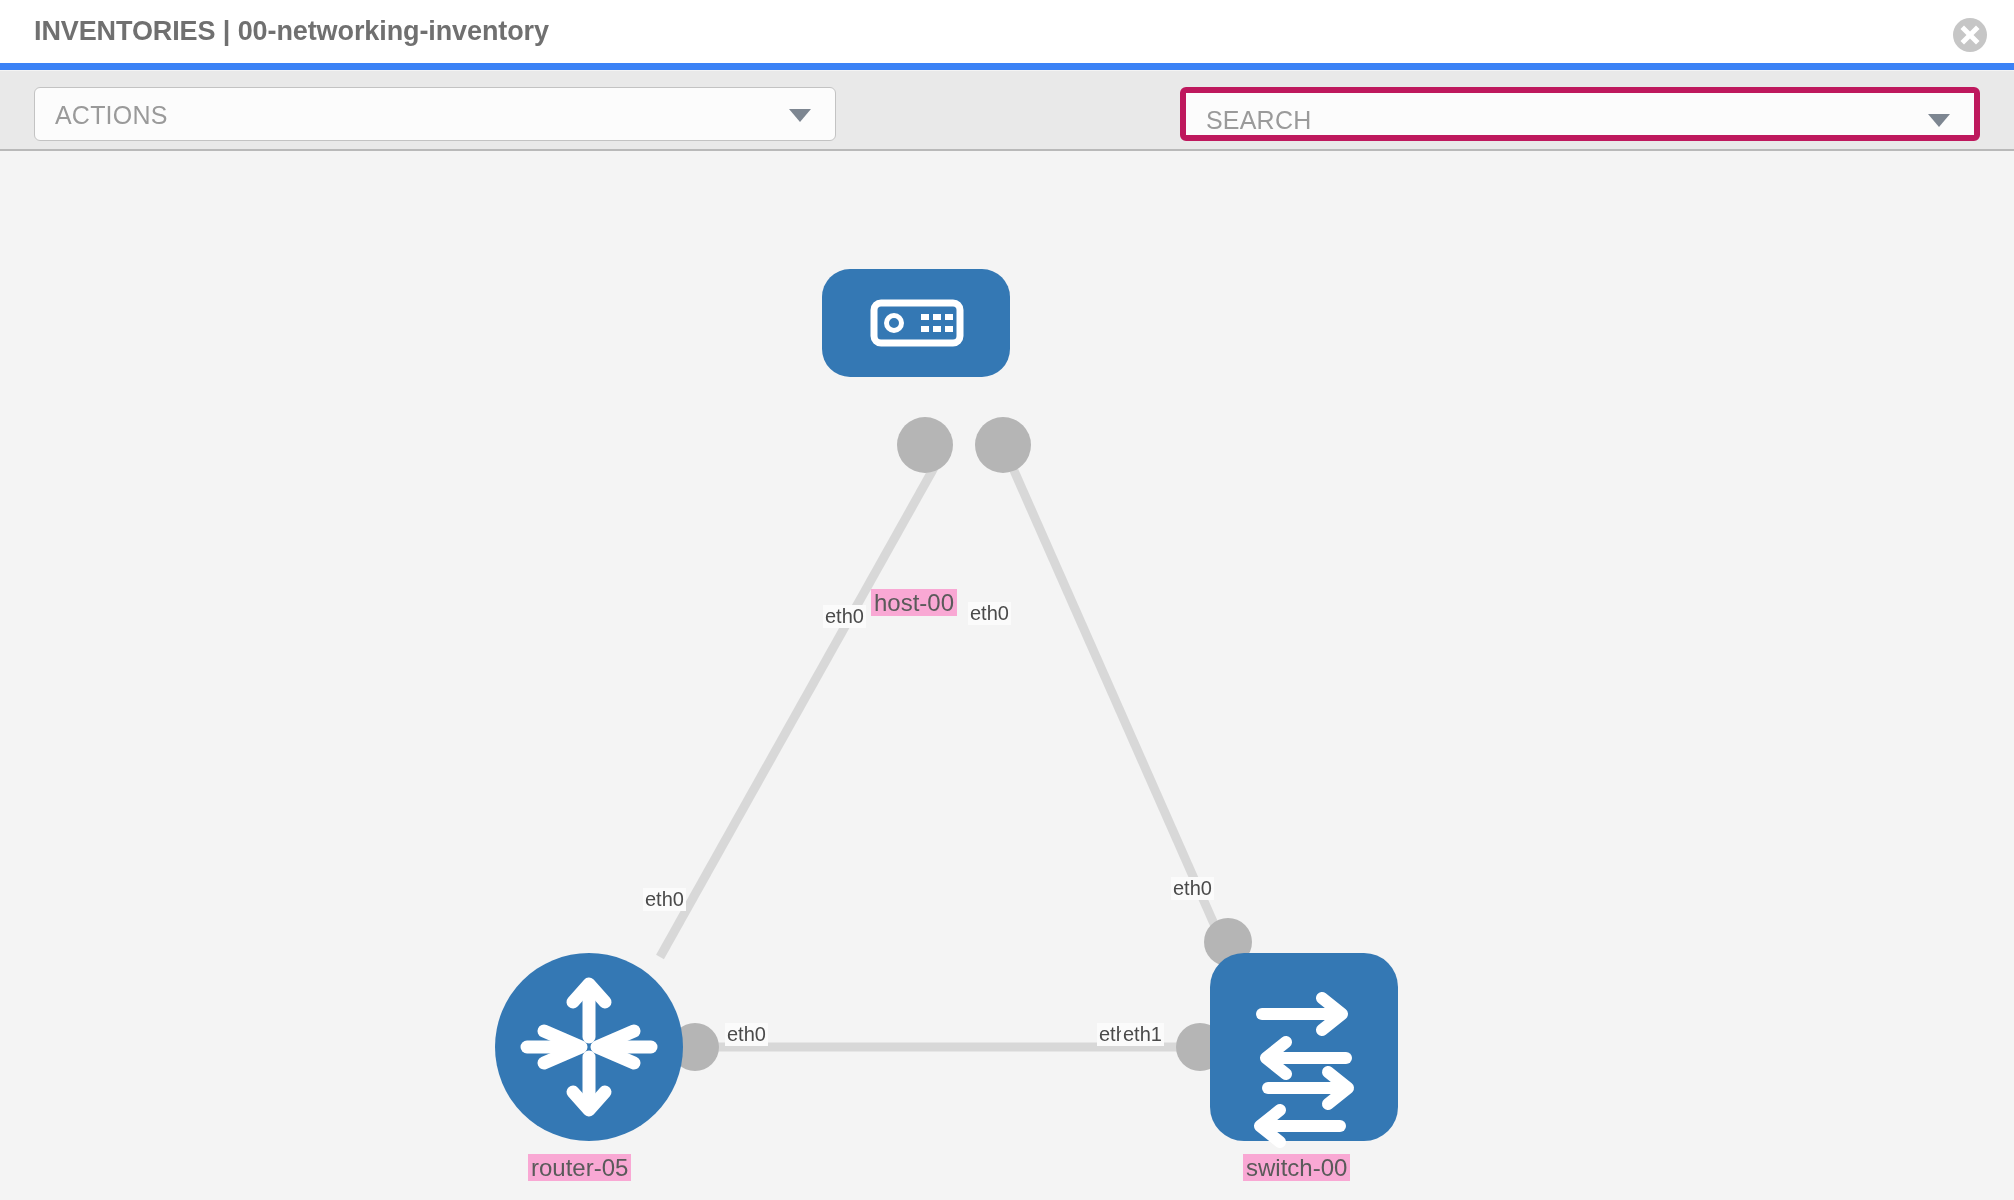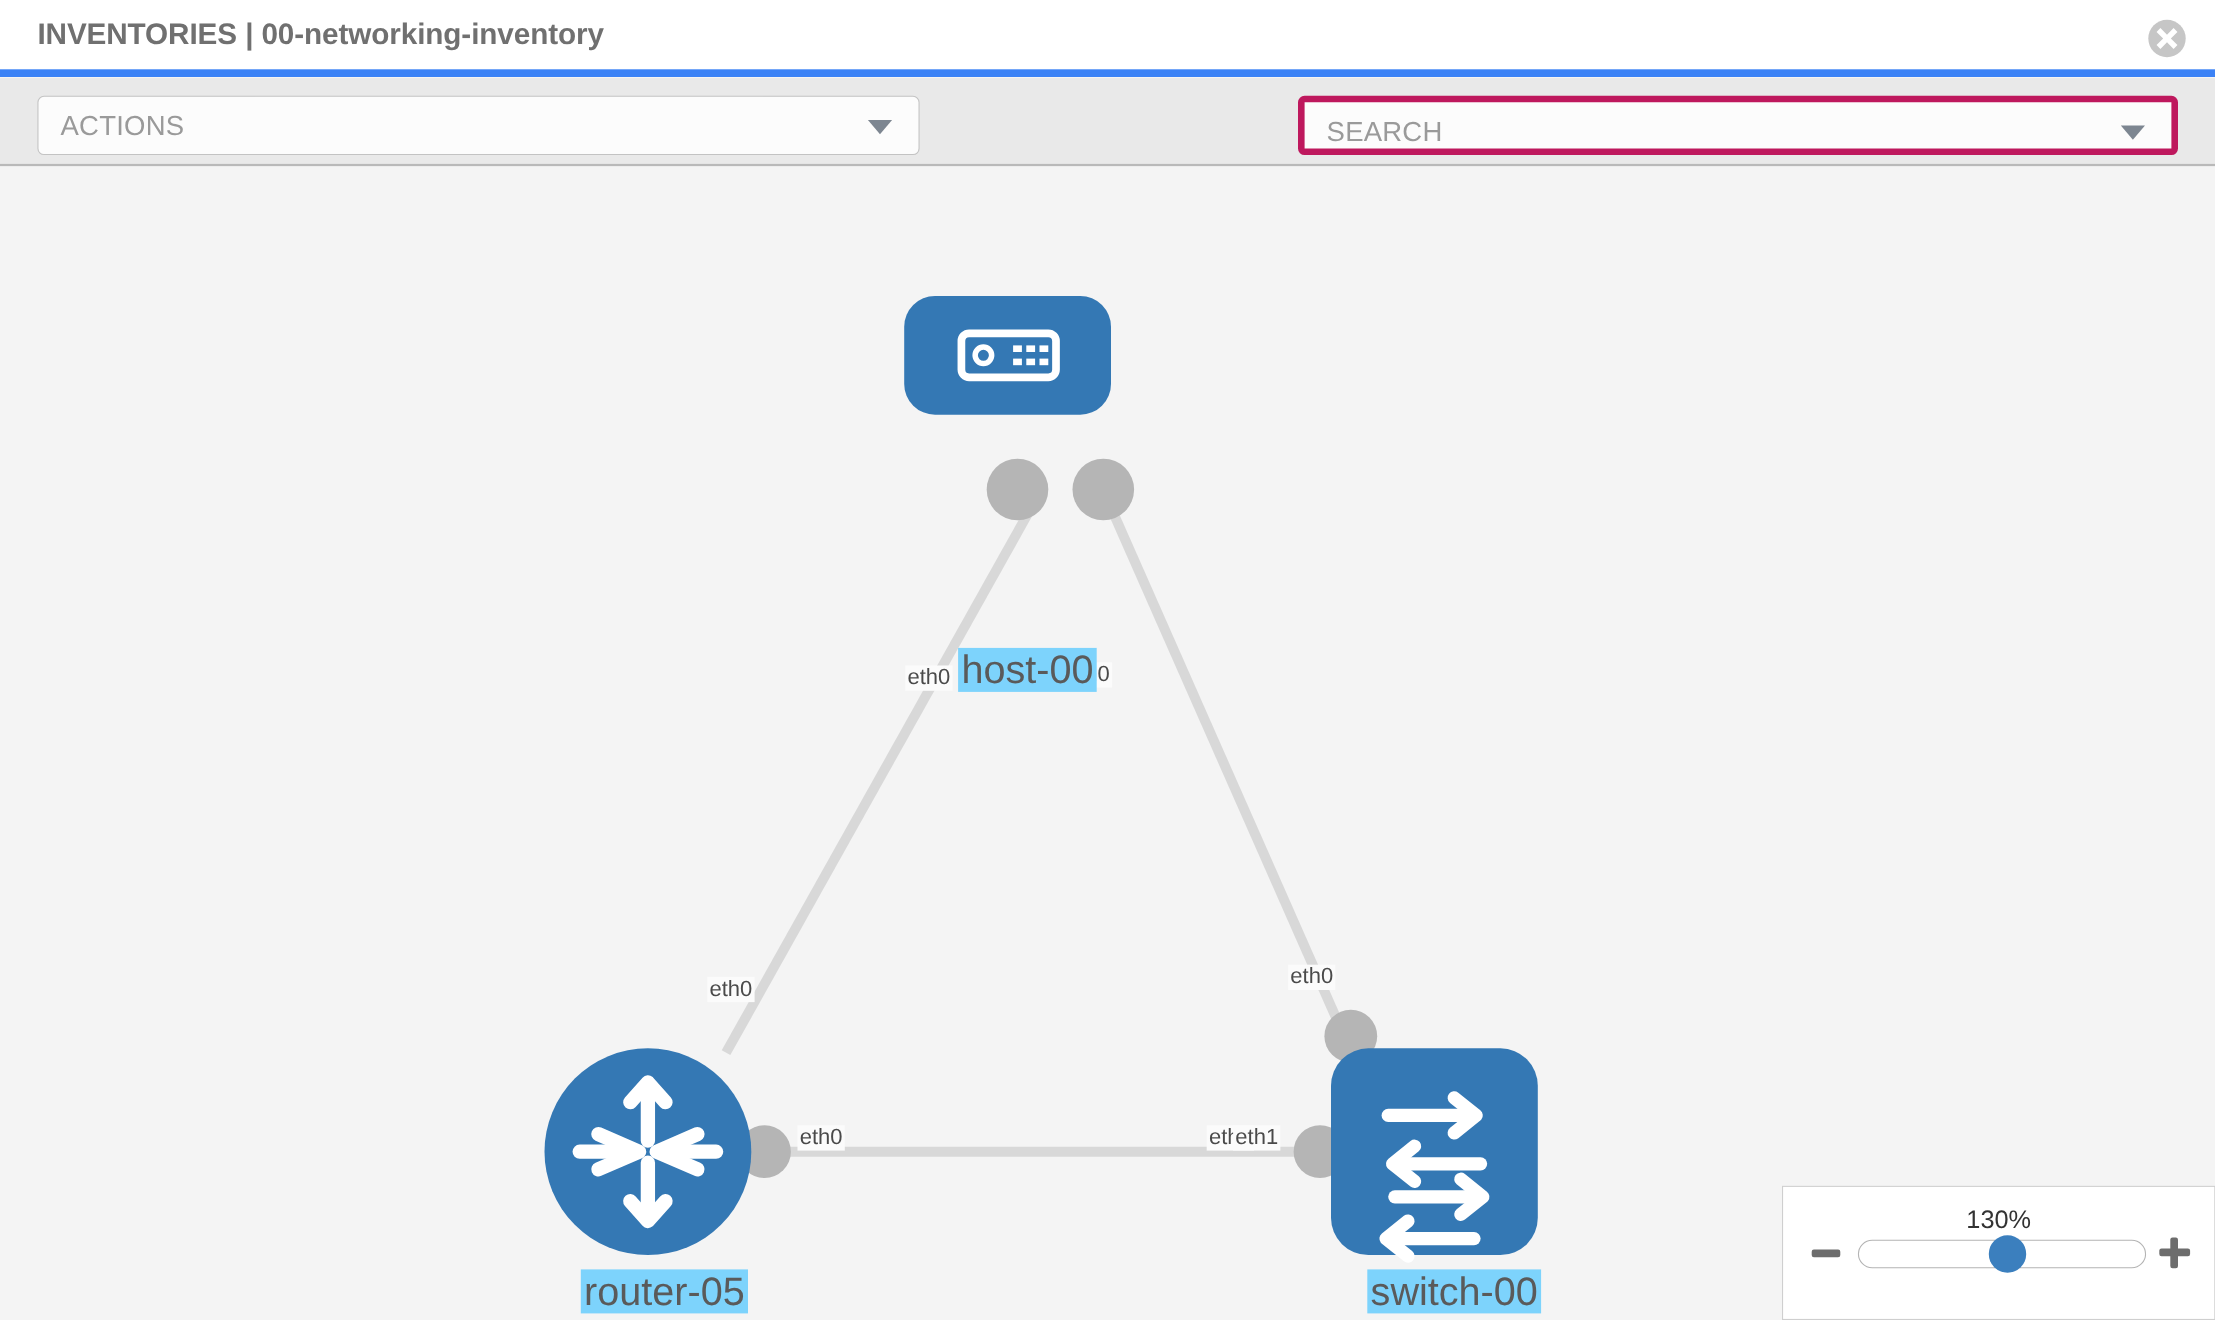--- a/index.html
+++ b/index.html
@@ -96,23 +96,23 @@
     position: absolute; left: 0; top: 157px;
     width: 2014px; height: 1043px;
     background: #f4f4f4;
     overflow: hidden;
   }
   .topology { position: absolute; left: 0; top: 0; width: 2014px; height: 1043px; }
 
   
   .nlabel {
     position: absolute;
-    font-size: 36px;
+    font-size: 24px;
     color: #5a5a5a;
-    background: #7dd3fc;
+    background: #f9a8d4;
     white-space: nowrap;
     line-height: 1.05;
     padding: 1px 3px;
   }
   .ilabel {
     position: absolute;
     font-size: 20px;
     color: #4a4a4a;
     background: #fbfbfb;
     white-space: nowrap;
@@ -273,22 +273,14 @@
     <div class="ilabel" style="left:725px; top:866px;">eth0</div>
     <div class="ilabel" style="left:1097px; top:866px; z-index:1;">eth0</div>
     <div class="ilabel" style="left:1121px; top:866px; z-index:2;">eth1</div>
 
     <div class="nlabel" style="left:871px; top:432px; z-index:3;">host-00</div>
     <div class="nlabel" style="left:528px; top:997px;">router-05</div>
     <div class="nlabel" style="left:1243px; top:997px;">switch-00</div>
 
   </div>
 
-  <div class="zoom-panel">
-    <div class="zoom-level">130%</div>
-    <div class="zoom-minus"></div>
-    <div class="zoom-track">
-      <div class="zoom-thumb" id="zoom-thumb" style="left: 118px;"></div>
-    </div>
-    <div class="zoom-plus"></div>
-  </div>
 
 </div>
 
 </body></html>

